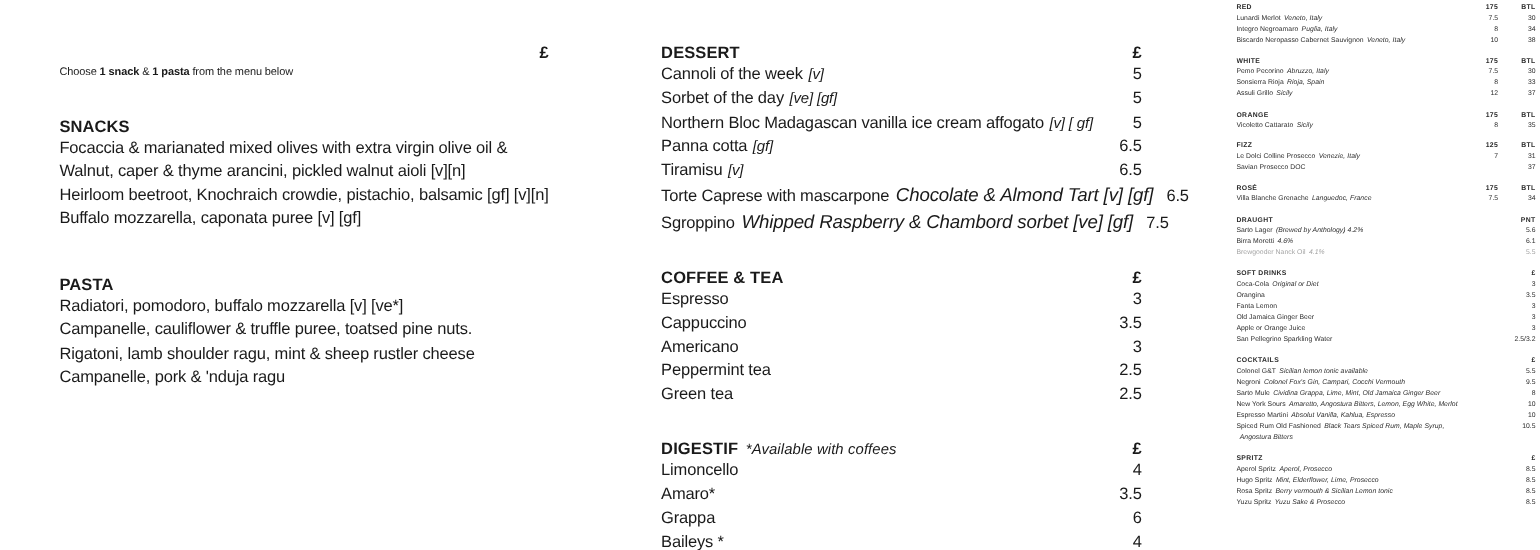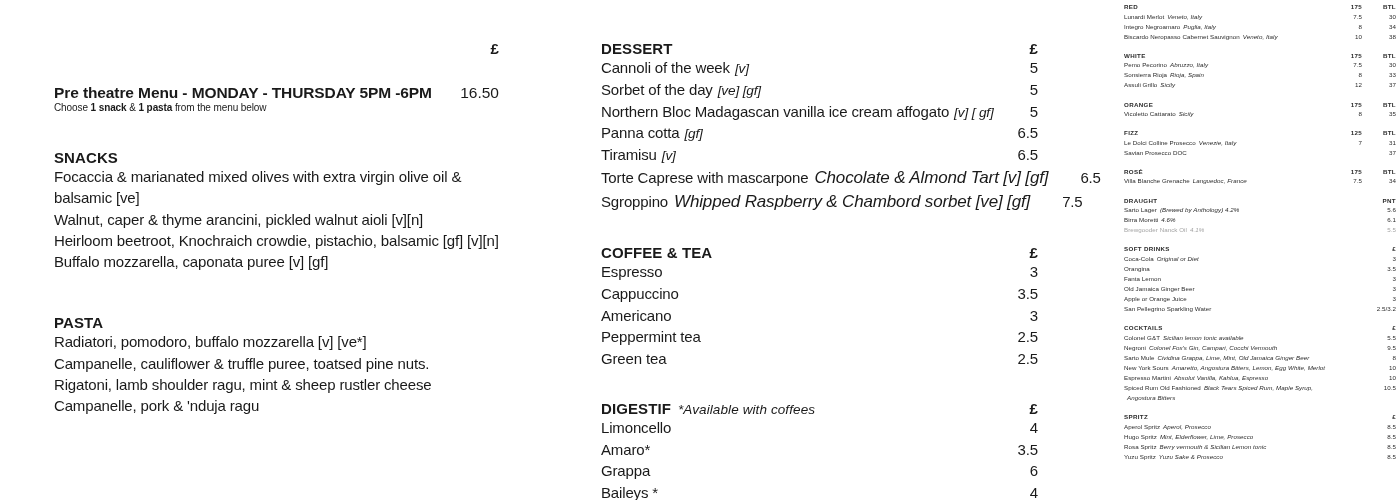--- a/index.html
+++ b/index.html
@@ -96,21 +96,20 @@
   }
   .mid-head .lbl { display: flex; align-items: baseline; }
   .mid-item {
     display: flex;
     justify-content: space-between;
     align-items: baseline;
     font-size: 15px;
     line-height: 1.45;
     letter-spacing: -.15px;
     white-space: nowrap;
-    gap: 20px;
   }
   .mid-item .nm { padding-right: 12px; }
   .mid-item .desc {
     font-style: italic;
     font-size: 17px;
     margin-left: 6px;
   }
   .mid-item .tag {
     font-style: italic;
     font-size: 13.6px;
@@ -166,33 +165,28 @@
 
 <div class="page">
 
   <div class="col-left">
 
     <div class="row currency-row">
       <span class="nm"></span>
       <span class="pr currency">£</span>
     </div>
 
-    <div class="row theatre-block">
-      <span class="nm theatre-title">Pre theatre Menu - MONDAY - THURSDAY 5PM -6PM</span>
-      <span class="pr theatre-price">16.50</span>
-    </div>
 
     <div class="choose">
       <span>Choose </span><b>1 snack</b><span> &amp; </span><b>1 pasta</b><span> from the menu below</span>
     </div>
 
     <div class="sec-head">SNACKS</div>
     <div>
       <div class="dish">Focaccia &amp; marianated mixed olives with extra virgin olive oil &amp;</div>
-      <div class="dish">balsamic [ve]</div>
       <div class="dish">Walnut, caper &amp; thyme arancini, pickled walnut aioli [v][n]</div>
       <div class="dish">Heirloom beetroot, Knochraich crowdie, pistachio, balsamic  [gf] [v][n]</div>
       <div class="dish">Buffalo mozzarella, caponata puree [v] [gf]</div>
     </div>
 
     <div class="sec-head pasta-head">PASTA</div>
     <div>
       <div class="dish">Radiatori, pomodoro, buffalo mozzarella [v] [ve*]</div>
       <div class="dish">Campanelle, cauliflower &amp; truffle puree, toatsed pine nuts.</div>
       <div class="dish">Rigatoni, lamb shoulder ragu, mint &amp; sheep rustler cheese</div>

